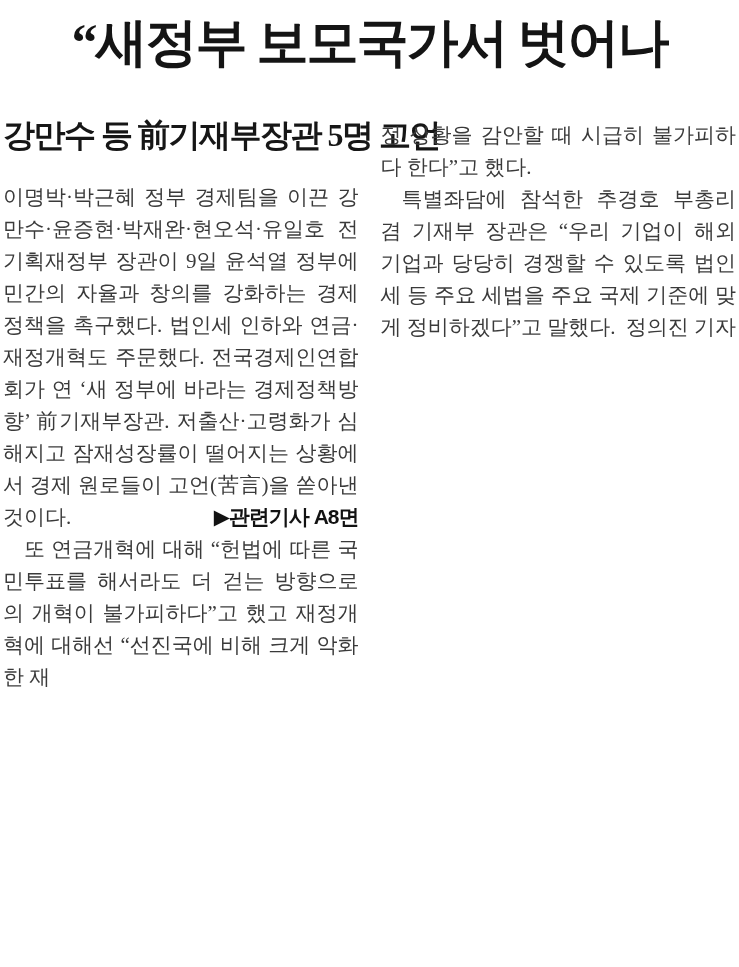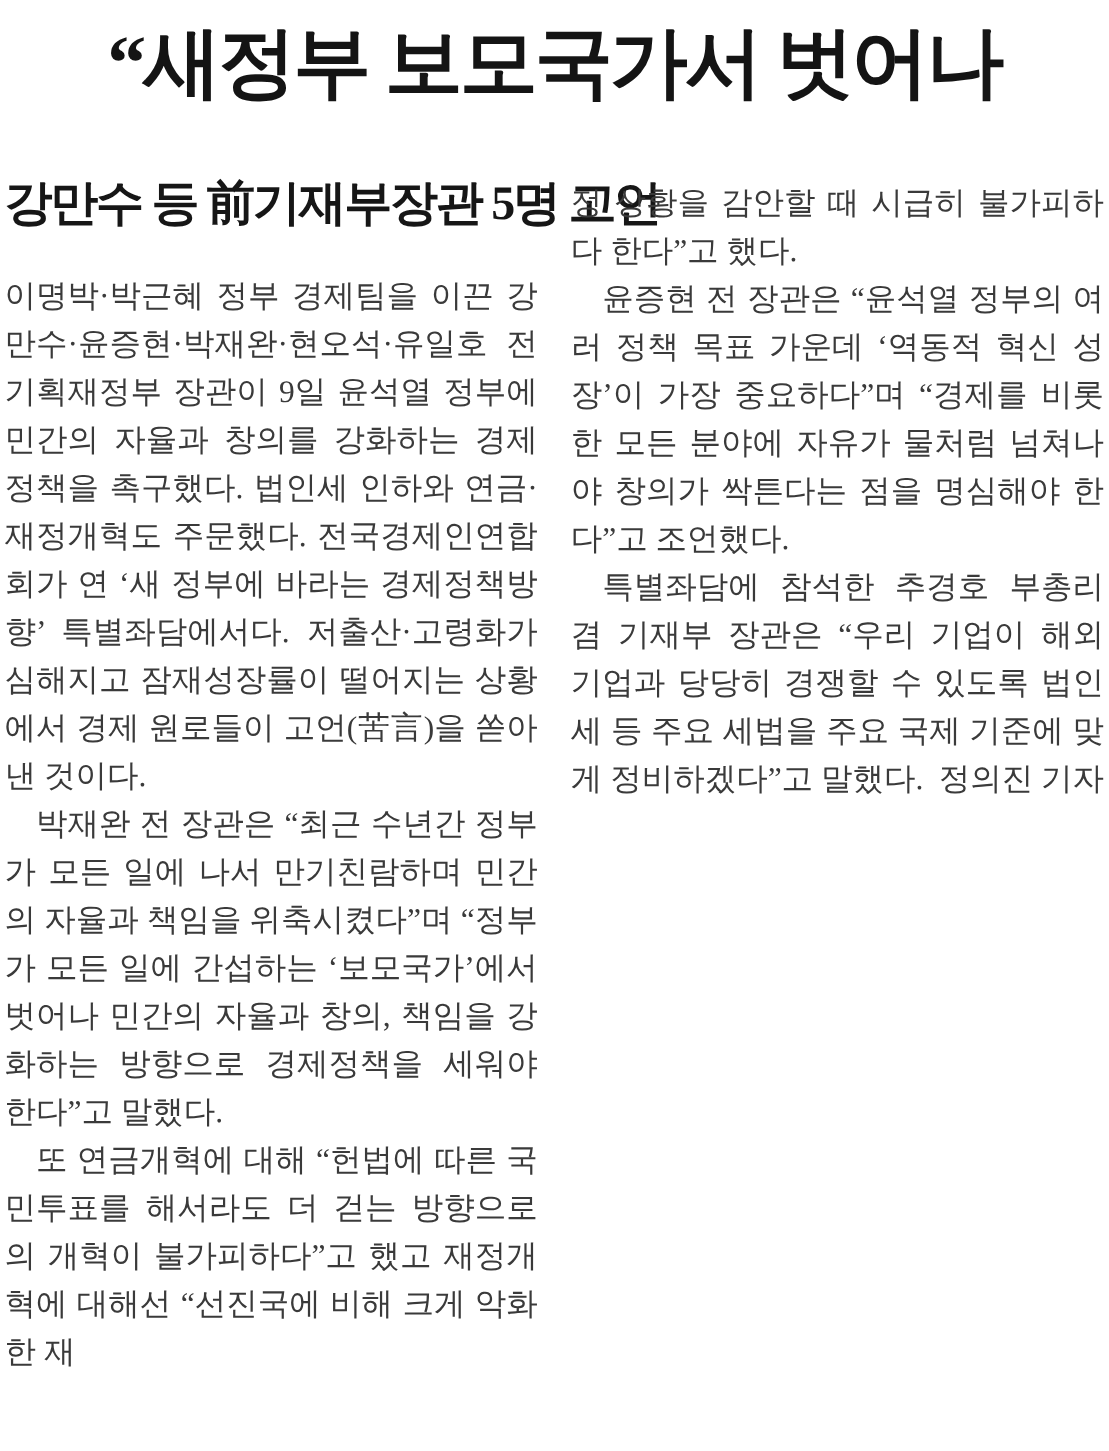--- a/index.html
+++ b/index.html
@@ -79,26 +79,24 @@
 <div class="page">
 
   <h1 class="headline">
     <div>“새정부 보모국가서 벗어나</div>
   </h1>
 
   <div class="columns">
 
     <section class="col left">
       <h2 class="subheadline">강만수 등 前기재부장관 5명 고언</h2>
-      <p class="para no-indent"><span>이명박·박근혜 정부 경제팀을 이끈 강만수·윤증현·박재완·현오석·유일호 전 기획재정부 장관이 9일 윤석열 정부에 민간의 자율과 창의를 강화하는 경제정책을 촉구했다. 법인세 인하와 연금·재정개혁도 주문했다. 전국경제인연합회가 연 ‘새 정부에 바라는 경제정책방향’ 특별좌담에서다. 저출산·고령화가 심해지고 잠재성장률이 떨어지는 상황에서 경제 원로들이 고언(苦言)을 쏟아낸 것이다.</span></p>
-      <p class="para">박재완 전 장관은 “최근 수년간 정부가 모든 일에 나서 만기친람하며 민간의 자율과 책임을 위축시켰다”며 “정부가 모든 일에 간섭하는 ‘보모국가’에서 벗어나 민간의 자율과 창의, 책임을 강화하는 방향으로 경제정책을 세워야 한다”고 말했다.</p>
+      <p class="para no-indent"><span>이명박·박근혜 정부 경제팀을 이끈 강만수·윤증현·박재완·현오석·유일호 전 기획재정부 장관이 9일 윤석열 정부에 민간의 자율과 창의를 강화하는 경제정책을 촉구했다. 법인세 인하와 연금·재정개혁도 주문했다. 전국경제인연합회가 연 ‘새 정부에 바라는 경제정책방향’ 前기재부장관. 저출산·고령화가 심해지고 잠재성장률이 떨어지는 상황에서 경제 원로들이 고언(苦言)을 쏟아낸 것이다.</span><span class="related-ref">▶관련기사 A8면</span></p>
       <p class="para">또 연금개혁에 대해 “헌법에 따른 국민투표를 해서라도 더 걷는 방향으로의 개혁이 불가피하다”고 했고 재정개혁에 대해선 “선진국에 비해 크게 악화한 재</p>
     </section>
 
     <section class="col right">
       <p class="para no-indent">정 상황을 감안할 때 시급히 불가피하다 한다”고 했다.</p>
-      <p class="para">윤증현 전 장관은 “윤석열 정부의 여러 정책 목표 가운데 ‘역동적 혁신 성장’이 가장 중요하다”며 “경제를 비롯한 모든 분야에 자유가 물처럼 넘쳐나야 창의가 싹튼다는 점을 명심해야 한다”고 조언했다.</p>
       <p class="para"><span>특별좌담에 참석한 추경호 부총리 겸 기재부 장관은 “우리 기업이 해외 기업과 당당히 경쟁할 수 있도록 법인세 등 주요 세법을 주요 국제 기준에 맞게 정비하겠다”고 말했다.</span><span class="byline">정의진 기자</span></p>
     </section>
 
   </div>
 
 </div>
 
 </body></html>

